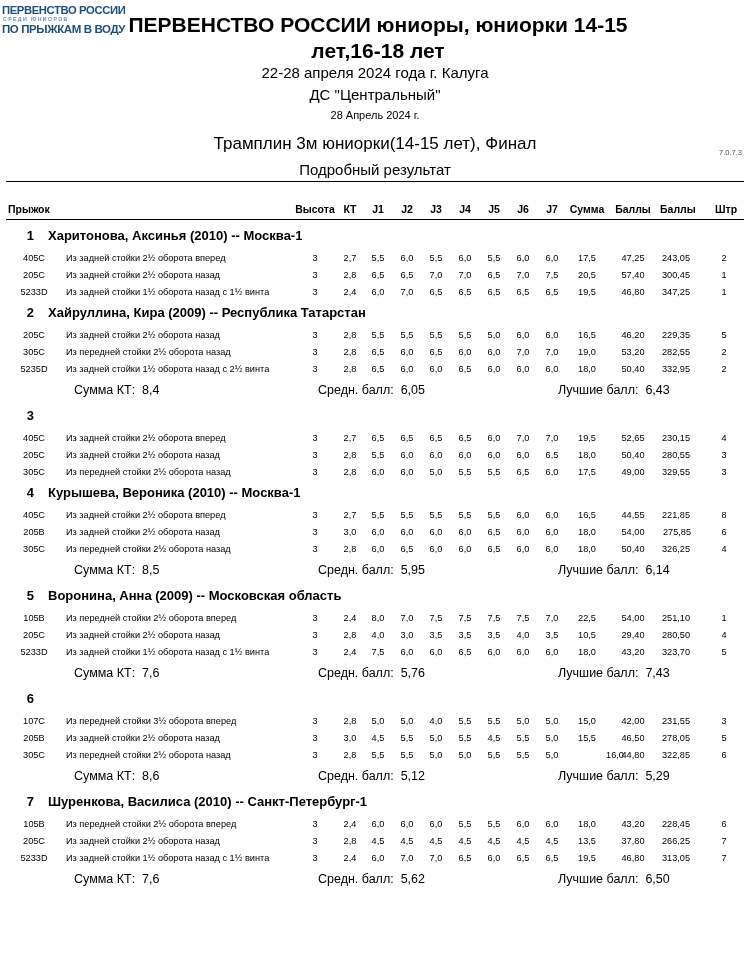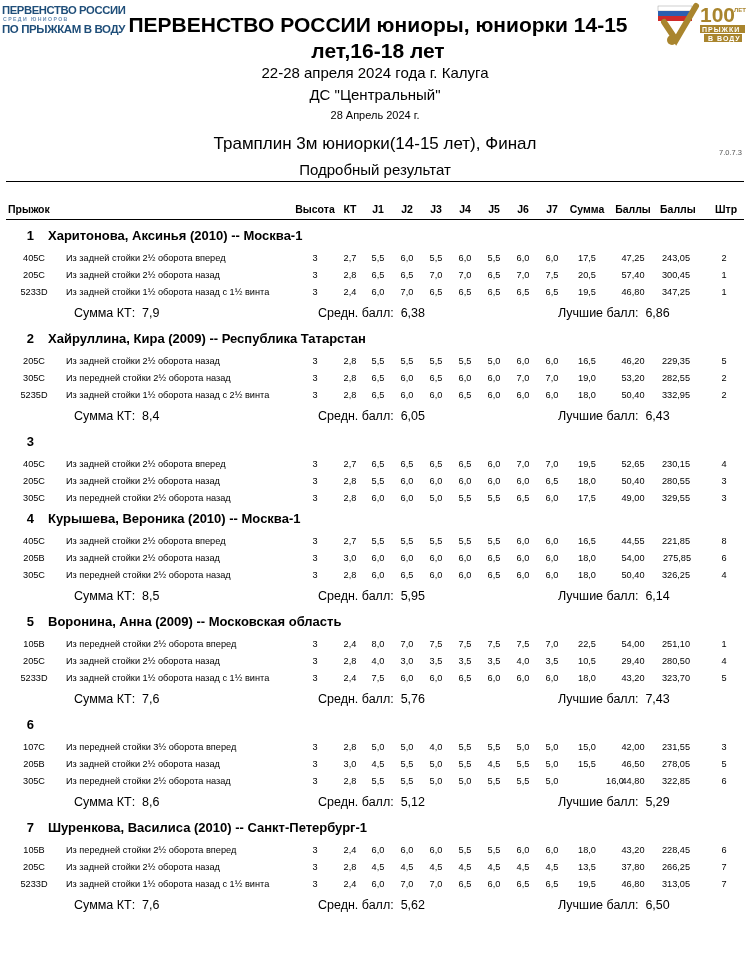--- a/index.html
+++ b/index.html
@@ -204,35 +204,20 @@
 <body>
 
 <div class="header">
 
   <div class="logo-left">
     <div class="l1">ПЕРВЕНСТВО РОССИИ</div>
     <div class="l2">СРЕДИ ЮНИОРОВ</div>
     <div class="l3">ПО ПРЫЖКАМ В ВОДУ</div>
   </div>
 
-  <div class="logo-right">
-    <svg width="92" height="46" viewBox="0 0 92 46">
-      <rect x="2" y="6" width="34" height="5" fill="#ffffff" stroke="#888" stroke-width="0.4"></rect>
-      <rect x="2" y="11" width="34" height="5" fill="#2b5fb0"></rect>
-      <rect x="2" y="16" width="34" height="5" fill="#cf2a2a"></rect>
-      <path d="M8 22 L20 40 L40 6" fill="none" stroke="#a9852e" stroke-width="6" stroke-linecap="round"></path>
-      <circle cx="16" cy="40" r="5" fill="#a9852e"></circle>
-      <text x="44" y="22" font-family="Liberation Sans, sans-serif" font-size="21" font-weight="bold" fill="#a9852e">100</text>
-      <text x="78" y="12" font-family="Liberation Sans, sans-serif" font-size="6" font-weight="bold" fill="#a9852e">ЛЕТ</text>
-      <rect x="44" y="25" width="45" height="8" fill="#a9852e"></rect>
-      <text x="46" y="31.6" font-family="Liberation Sans, sans-serif" font-size="7" font-weight="bold" fill="#ffffff" letter-spacing="1">ПРЫЖКИ</text>
-      <rect x="48" y="34" width="38" height="8" fill="#a9852e"></rect>
-      <text x="52" y="40.6" font-family="Liberation Sans, sans-serif" font-size="7" font-weight="bold" fill="#ffffff" letter-spacing="1">В ВОДУ</text>
-    </svg>
-  </div>
 
   <div class="title-main">ПЕРВЕНСТВО РОССИИ юниоры, юниорки 14-15 лет,16-18 лет</div>
   <div class="title-sub1">22-28 апреля 2024 года г. Калуга</div>
   <div class="title-sub2">ДС "Центральный"</div>
   <div class="title-sub3">28 Апрель 2024 г.</div>
 </div>
 
 <div class="event-line">Трамплин 3м юниорки(14-15 лет), Финал</div>
 <div class="version">7.0.7.3</div>
 <div class="report-line">Подробный результат</div>
@@ -306,25 +291,20 @@
         <div class="c" style="left: 425px; width: 22px;">6,5</div>
         <div class="c" style="left: 454px; width: 22px;">6,5</div>
         <div class="c" style="left: 483px; width: 22px;">6,5</div>
         <div class="c" style="left: 512px; width: 22px;">6,5</div>
         <div class="c" style="left: 541px; width: 22px;">6,5</div>
         <div class="c" style="left: 566px; width: 42px;">19,5</div>
         <div class="c" style="left: 612px; width: 42px;">46,80</div>
         <div class="c" style="left: 650px; width: 52px;">347,25</div>
         <div class="c" style="left: 712px; width: 24px;">1</div>
       </div>
-      <div class="sum-row">
-        <div class="s s-kt"><span>Сумма КТ:</span><span>&nbsp;&nbsp;7,9</span></div>
-        <div class="s s-avg"><span>Средн. балл:</span><span>&nbsp;&nbsp;6,38</span></div>
-        <div class="s s-best"><span>Лучшие балл:</span><span>&nbsp;&nbsp;6,86</span></div>
-      </div>
     </div>
     <div class="athlete">
       <div class="ath-head">
         <div class="ath-rank">2</div>
         <div class="ath-name">Хайруллина, Кира (2009) -- Республика Татарстан</div>
       </div>
       <div class="dive-row">
         <div class="c code" style="left: 8px; width: 52px;">205C</div>
         <div class="c desc" style="left: 66px; width: 226px;">Из задней стойки 2½ оборота назад</div>
         <div class="c" style="left: 294px; width: 42px;">3</div>

